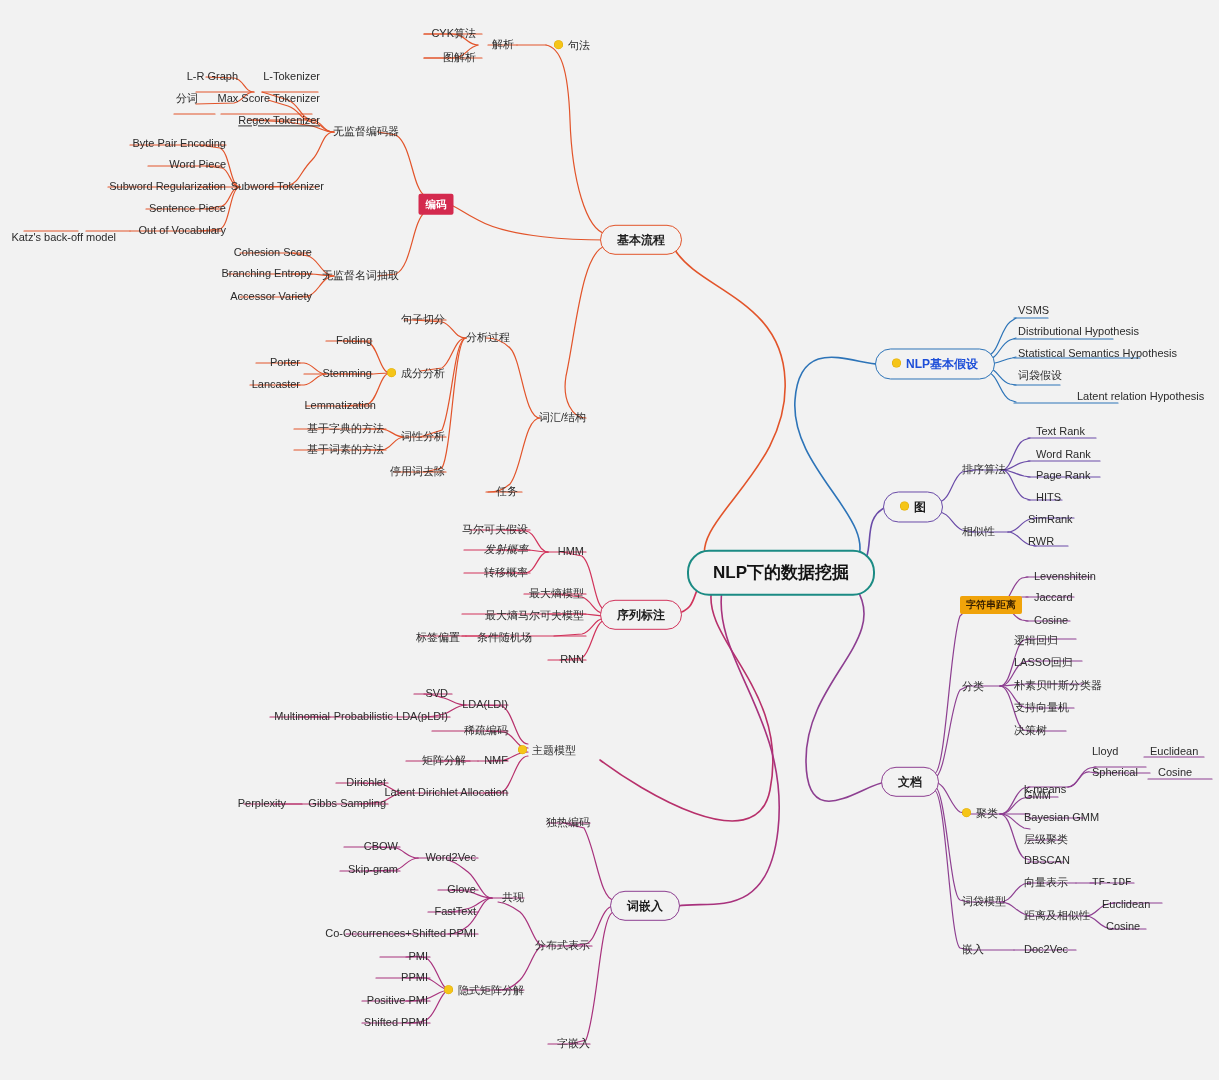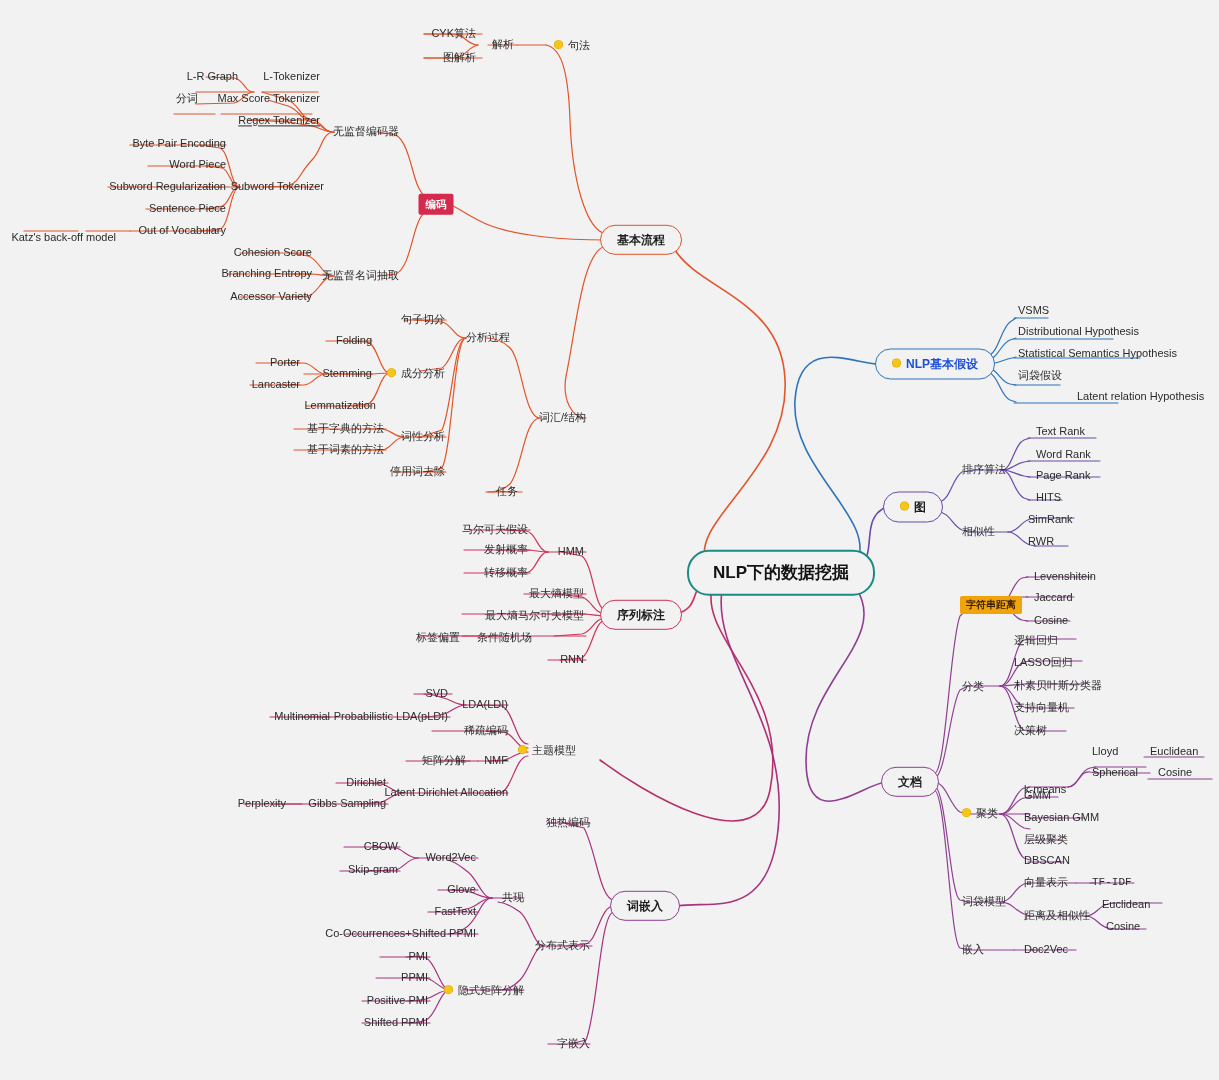--- a/index.html
+++ b/index.html
@@ -417,21 +417,21 @@
 <div class="node right-anchor" style="left:302px;top:385px;">Lancaster</div>
 <div class="node right-anchor" style="left:378px;top:406px;">Lemmatization</div>
 
 <div class="node right-anchor" style="left:386px;top:429px;">基于字典的方法</div>
 <div class="node right-anchor" style="left:386px;top:450px;">基于词素的方法</div>
 
 <div class="node center-anchor pill pill-crimson" style="left:641px;top:615px;">序列标注</div>
 
 <div class="node right-anchor" style="left:586px;top:552px;">HMM</div>
 <div class="node right-anchor" style="left:530px;top:530px;">马尔可夫假设</div>
-<div class="node right-anchor" style="left:530px;top:550px;">发射概率</div>
+<div class="node right-anchor" style="left:530px;top:550px;font-style:italic;">发射概率</div>
 <div class="node right-anchor" style="left:530px;top:573px;">转移概率</div>
 
 <div class="node right-anchor" style="left:586px;top:594px;">最大熵模型</div>
 <div class="node right-anchor" style="left:586px;top:616px;">最大熵马尔可夫模型</div>
 <div class="node right-anchor" style="left:534px;top:638px;">条件随机场</div>
 <div class="node right-anchor" style="left:462px;top:638px;">标签偏置</div>
 <div class="node right-anchor" style="left:586px;top:660px;">RNN</div>
 
 <div class="node right-anchor" style="left:578px;top:750px;"><span class="emo"></span><span class="txt">主题模型</span></div>
 

